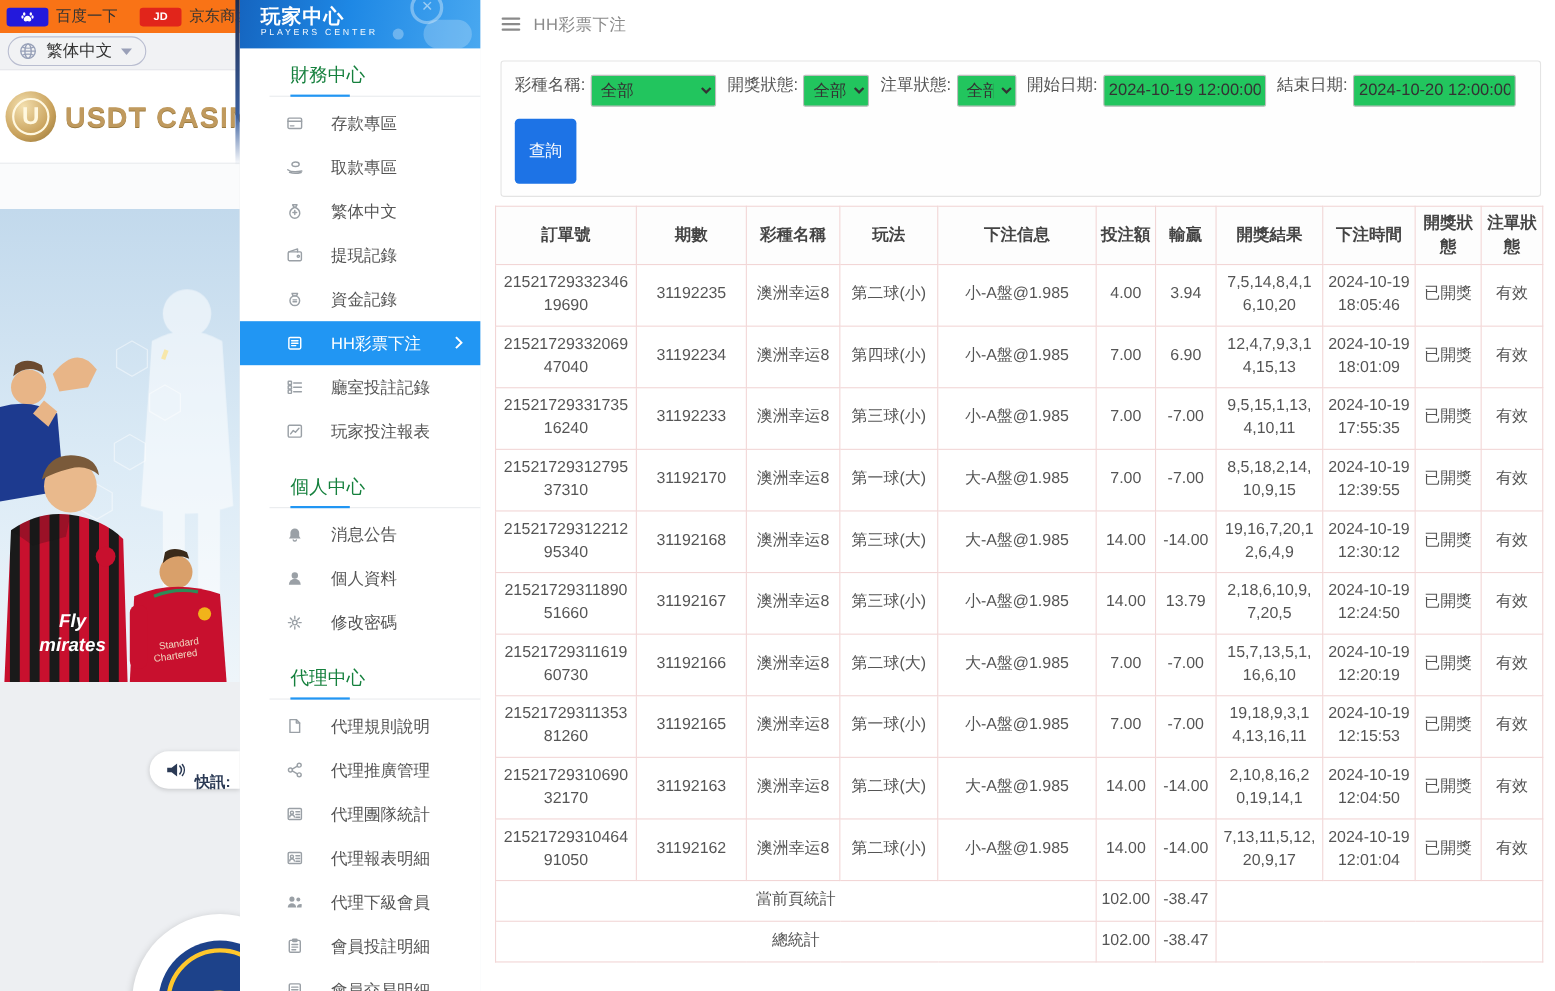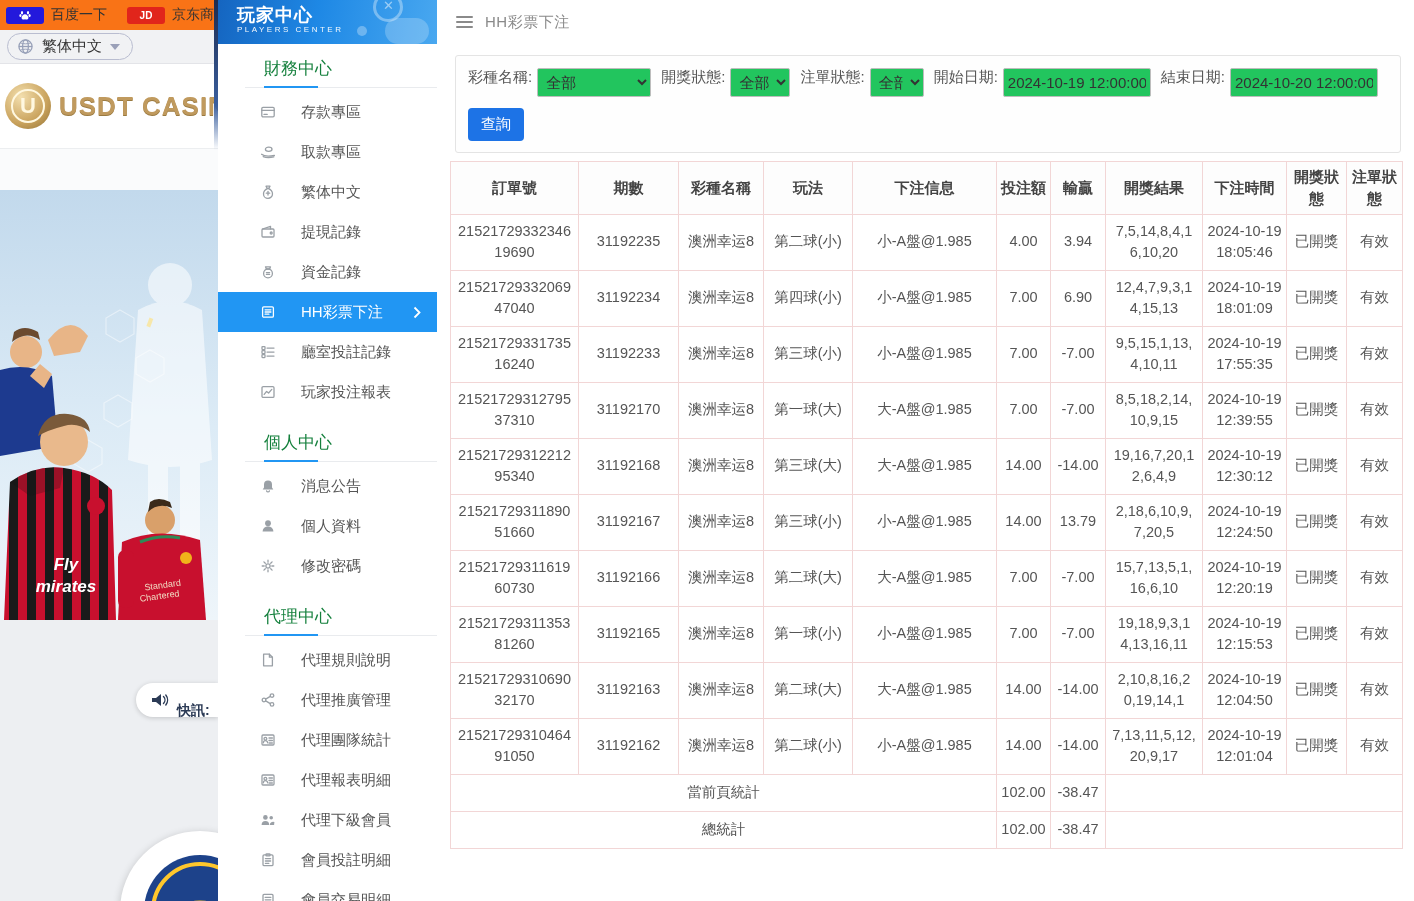--- a/index.html
+++ b/index.html
@@ -56,21 +56,21 @@
   .hamburger div { height:2px; background:#8a8a8a; border-radius:1px; }
   .main-title { font-size:15px; color:#8a8a8a; letter-spacing:.5px; }
   .filter-card { margin:11px 13px 0 18px; border:1px solid #e4e4e4; border-radius:3px; padding:12px 12px 11px; background:#fefefe; }
   .filter-row { display:flex; flex-wrap:nowrap; font-size:15px; color:#555; }
   .filter-row label { margin-right:5px; white-space:nowrap; }
   .filter-row select, .filter-row input { height:29px; border:1px solid #bdbdbd; border-radius:2px; background:#22c55e; font-size:15px; color:#333; font-family:inherit; padding:0 4px; margin-right:10px; }
   select.sel-lottery { width:124px; }
   select.sel-draw { width:64px; }
   select.sel-order { width:54px; }
   input.date-input { width:148px; }
-  .search-btn { margin-top:11px; background:#1d73e6; color:#fff; border:none; border-radius:4px; font-size:15px; padding:7px 13px; cursor:pointer; font-family:Liberation Serif, serif; }
+  .search-btn { margin-top:11px; background:#1d73e6; color:#fff; border:none; border-radius:4px; font-size:15px; padding:20px 13px; cursor:pointer; font-family:Liberation Serif, serif; }
 
   
   .table-wrap { margin:8px 12px 0 13px; }
   table.bet-table { border-collapse:collapse; width:952px; table-layout:fixed; }
   .bet-table th, .bet-table td { border:1px solid #f2d6d6; text-align:center; font-size:14.5px; color:#555; padding:4px 3px; line-height:1.45; }
   .bet-table thead th { height:45px; font-size:15px; font-weight:bold; color:#444; background:#fdfdfd; }
   .bet-table tbody td { height:56px; background:#fff; }
   .bet-table td.wrap-num { word-break:break-all; padding:3px 6px; }
   .bet-table tr.total-row td { height:37px; }
 </style>

